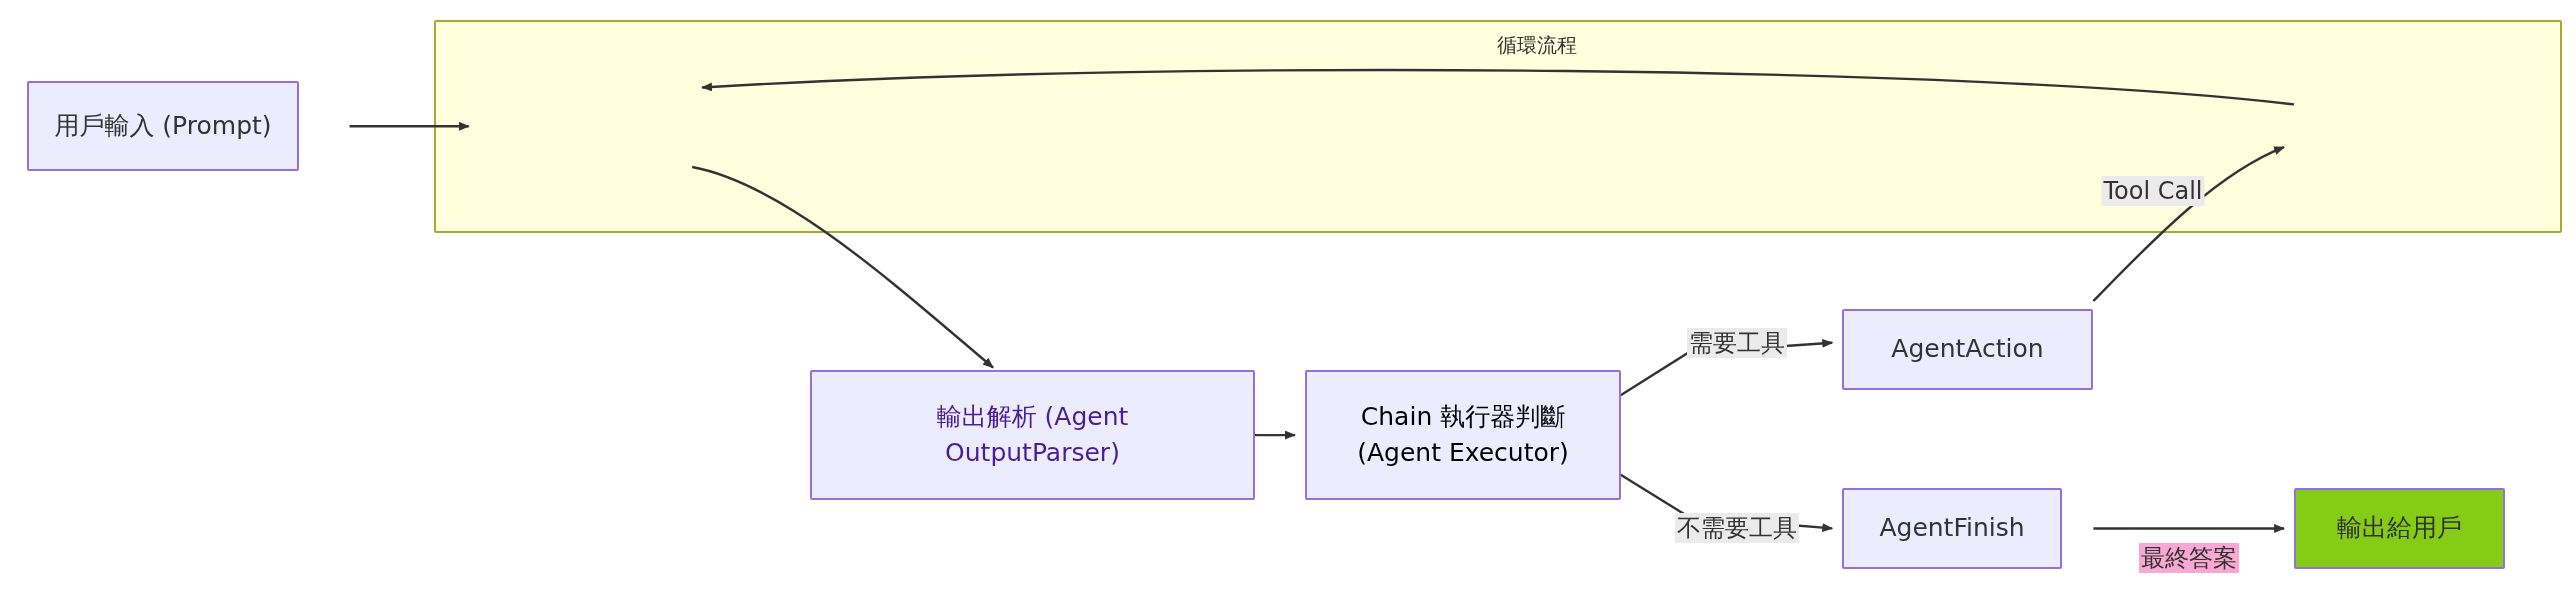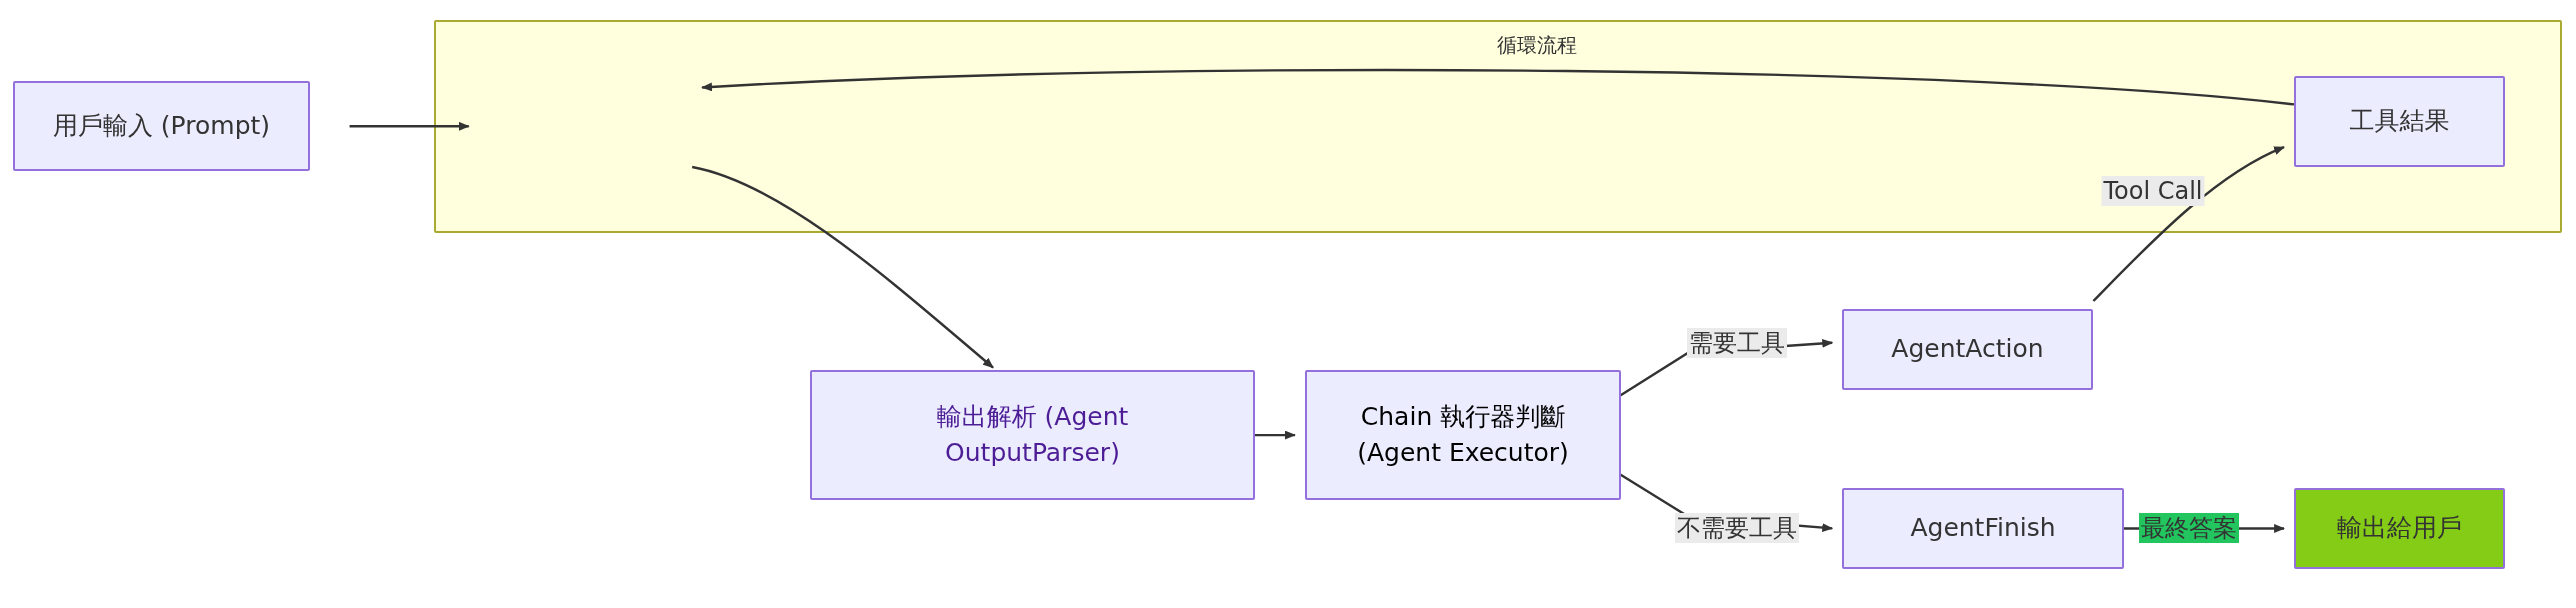--- a/index.html
+++ b/index.html
@@ -97,43 +97,40 @@
         <path d="M 697,168 C 790,185 905,290 1000,370" class="edge-path" stroke="#333333" marker-end="url(#arrowhead)"></path>
         <path d="M 1229,438 L 1304,438" class="edge-path" stroke="#333333" marker-end="url(#arrowhead)"></path>
         <path d="M 1632,398 L 1700,355 L 1845,345" class="edge-path" stroke="#333333" marker-end="url(#arrowhead)"></path>
         <path d="M 1632,478 L 1700,520 L 1845,532" class="edge-path" stroke="#333333" marker-end="url(#arrowhead)"></path>
         <path d="M 2108,303 C 2160,250 2230,175 2300,148" class="edge-path" stroke="#333333" marker-end="url(#arrowhead)"></path>
         <path d="M 2310,105 C 2000,68 1200,58 707,88" class="edge-path" stroke="#333333" marker-end="url(#arrowhead)"></path>
         <path d="M 2108,532 L 2300,532" class="edge-path" stroke="#333333" marker-end="url(#arrowhead)"></path>
       </g>
   </svg>
 
-  <div class="node" id="node-prompt" style="left: 13px; top: 81px; width: 297px; height: 90px; background: rgb(236, 236, 255); border-color: rgb(147, 112, 219); color: rgb(51, 51, 51);">
+  <div class="node" id="node-prompt" style="left: 27px; top: 81px; width: 272px; height: 90px; background: rgb(236, 236, 255); border-color: rgb(147, 112, 219); color: rgb(51, 51, 51);">
     <span class="node-label">用戶輸入 (Prompt)</span>
-  </div>
-  <div class="node" id="node-tool_result" style="left: 2294px; top: 76px; width: 211px; height: 91px; background: rgb(236, 236, 255); border-color: rgb(147, 112, 219); color: rgb(51, 51, 51);">
-    <span class="node-label">工具結果</span>
   </div>
   <div class="node" id="node-parser" style="left: 776px; top: 370px; width: 445px; height: 130px; background: rgb(236, 236, 255); border-color: rgb(147, 112, 219); color: #4c1d95; margin-left: 34px;">
     <span class="node-label">輸出解析 (Agent
 OutputParser)</span>
   </div>
   <div class="node" id="node-executor" style="left: 1305px; top: 370px; width: 316px; height: 130px; background: rgb(236, 236, 255); border-color: rgb(147, 112, 219); color: #000000;">
     <span class="node-label">Chain 執行器判斷
 (Agent Executor)</span>
   </div>
   <div class="node" id="node-agent_action" style="left: 1842px; top: 301px; width: 251px; height: 81px; background: rgb(236, 236, 255); border-color: rgb(147, 112, 219); color: rgb(51, 51, 51); margin-top: 8px;">
     <span class="node-label">AgentAction</span>
   </div>
-  <div class="node" id="node-agent_finish" style="left: 1842px; top: 488px; width: 282px; height: 81px; background: rgb(236, 236, 255); border-color: rgb(147, 112, 219); color: rgb(51, 51, 51);">
+  <div class="node" id="node-agent_finish" style="left: 1842px; top: 488px; width: 220px; height: 81px; background: rgb(236, 236, 255); border-color: rgb(147, 112, 219); color: rgb(51, 51, 51);">
     <span class="node-label">AgentFinish</span>
   </div>
   <div class="node" id="node-final_output" style="left: 2294px; top: 488px; width: 211px; height: 81px; background: #84cc16; border-color: rgb(147, 112, 219); color: rgb(51, 51, 51);">
     <span class="node-label">輸出給用戶</span>
   </div>
 
   <div class="edge-label" id="edgelabel-0" style="left: 1737px; top: 343px; background: rgb(235, 235, 235); color: rgb(51, 51, 51);">需要工具</div>
   <div class="edge-label" id="edgelabel-1" style="left: 1737px; top: 528px; background: rgb(235, 235, 235); color: rgb(51, 51, 51);">不需要工具</div>
   <div class="edge-label" id="edgelabel-2" style="left: 2153px; top: 191px; background: rgb(235, 235, 235); color: rgb(51, 51, 51);">Tool Call</div>
-  <div class="edge-label" id="edgelabel-3" style="left: 2189px; top: 528px; background: #22c55e; color: rgb(51, 51, 51);">最終答案</div>
+  <div class="edge-label" id="edgelabel-3" style="left: 2189px; top: 558px; background: #f9a8d4; color: rgb(51, 51, 51);">最終答案</div>
 
 </div>
 
 
 </body></html>

